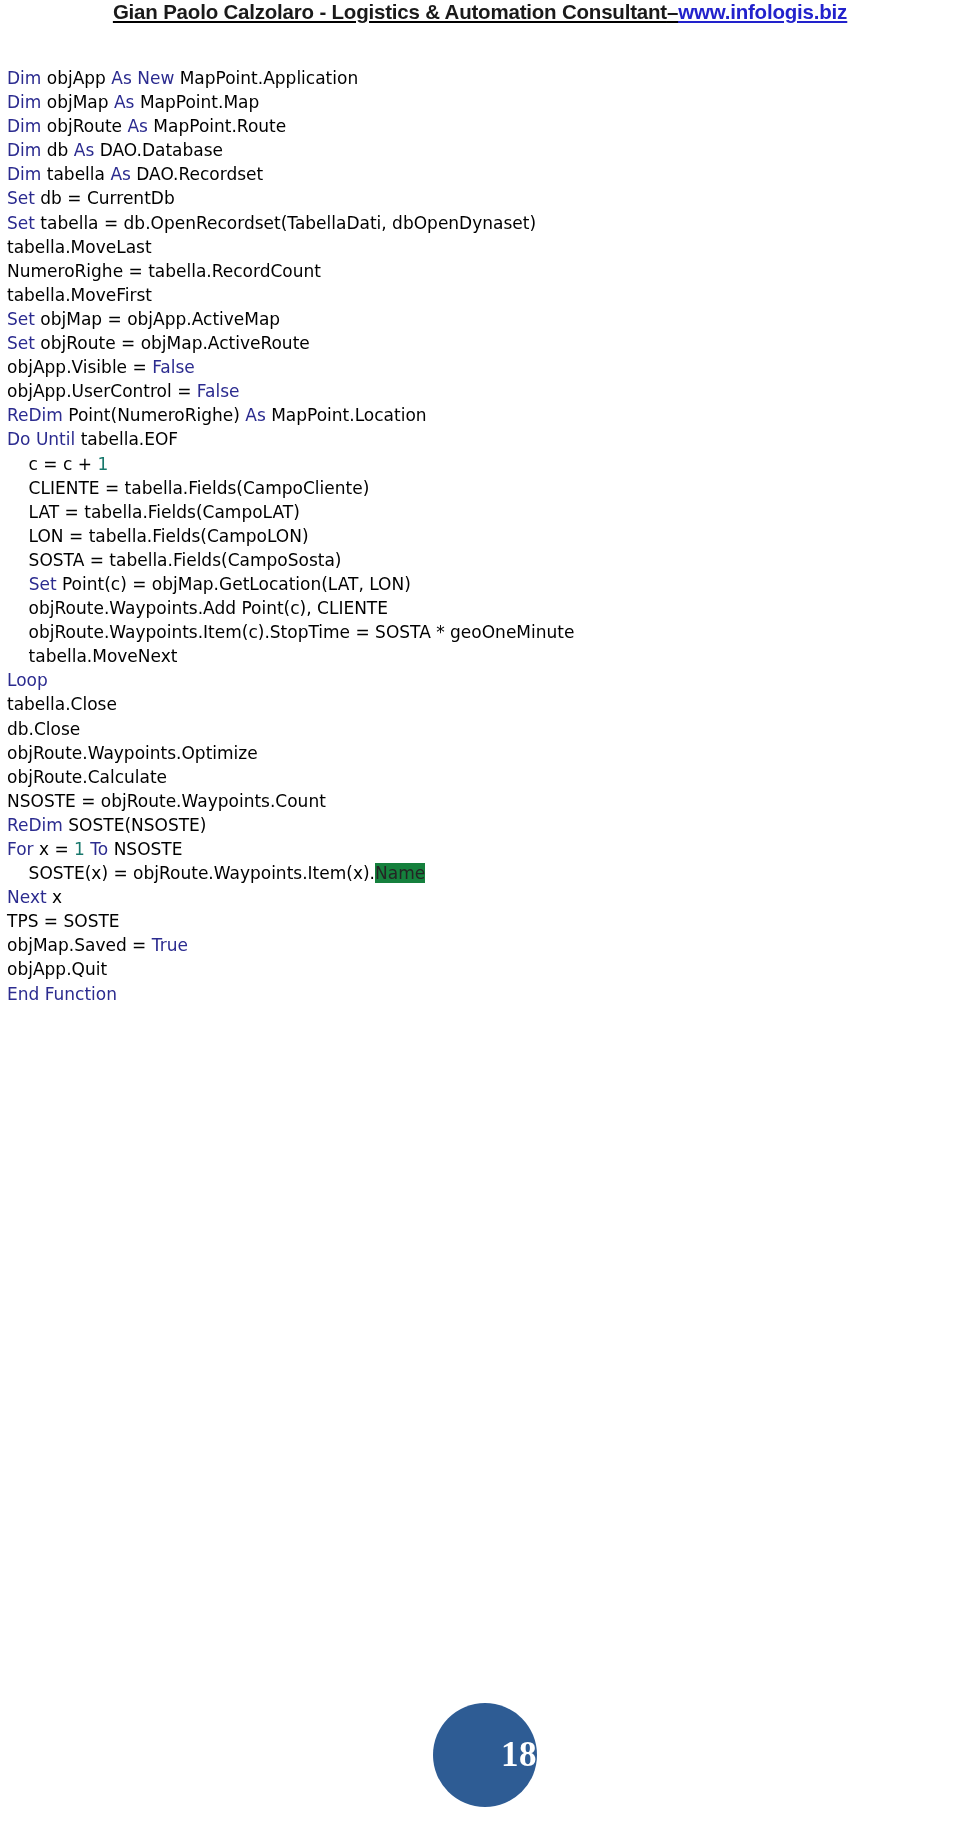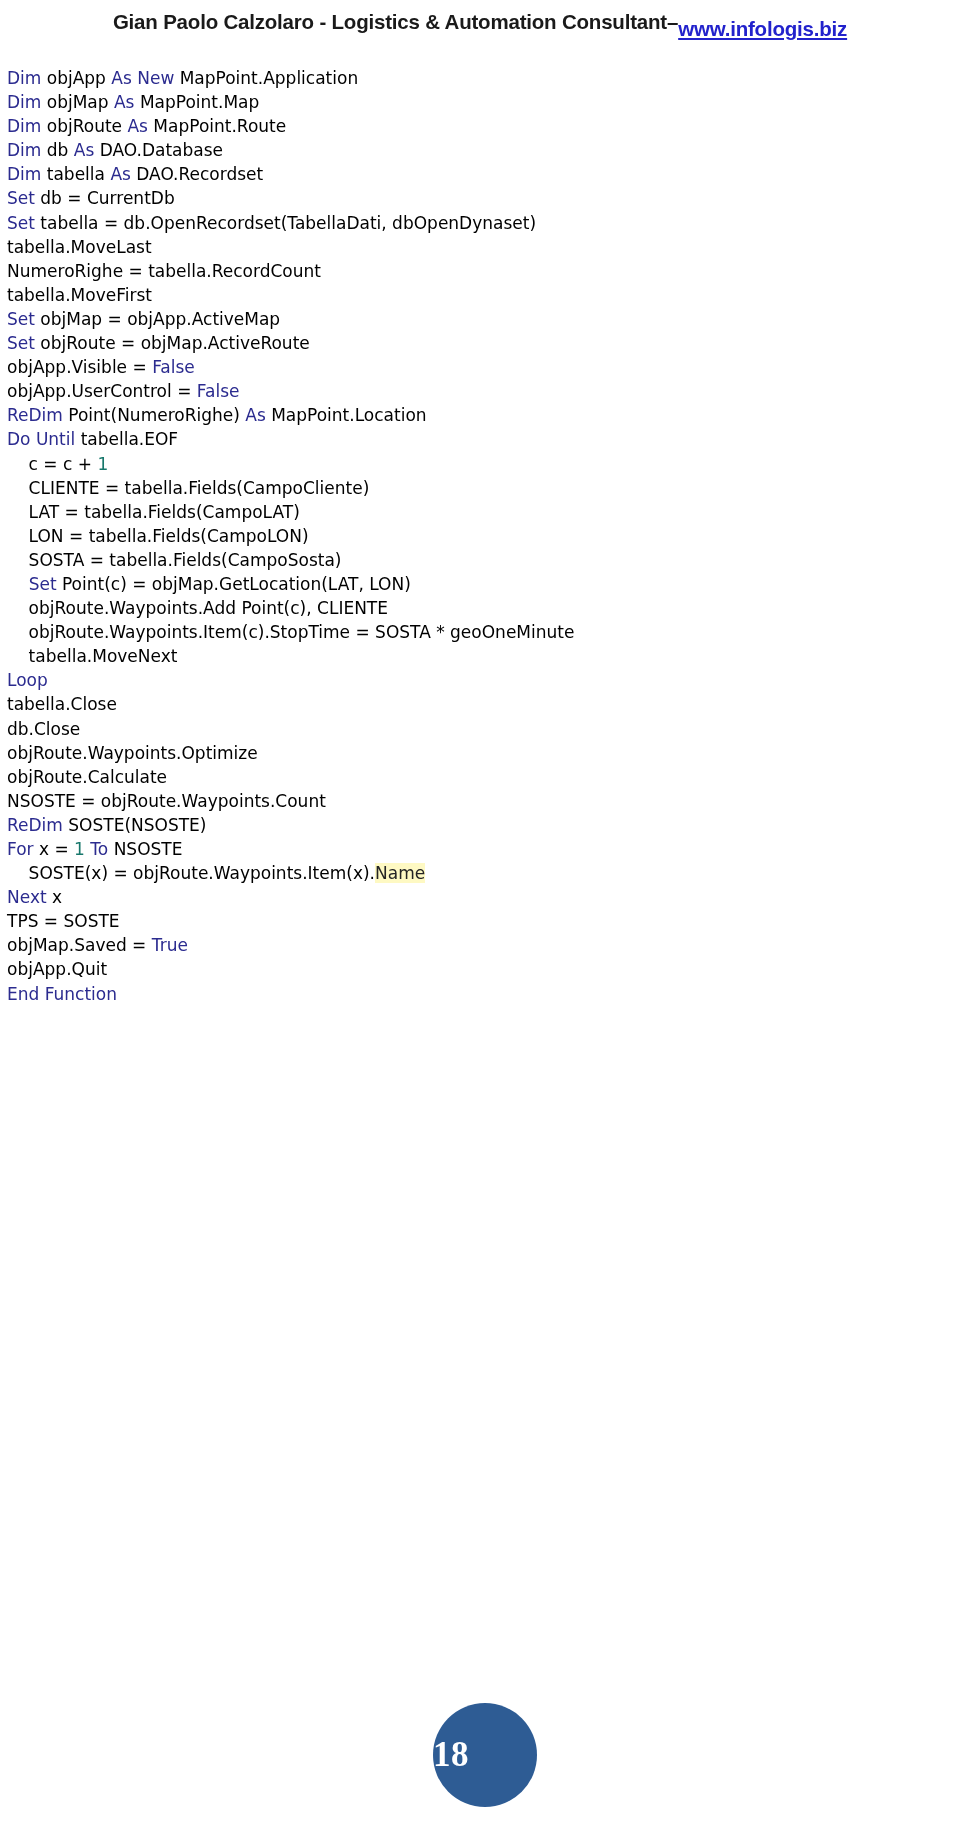--- a/index.html
+++ b/index.html
@@ -17,38 +17,38 @@
   }
 
   
   .page-header {
     position: absolute;
     top: 0;
     left: 0;
     width: 960px;
     height: 44px;
     display: flex;
-    align-items: center;
+    align-items: flex-start;
     justify-content: center;
     white-space: nowrap;
+    text-decoration: underline;
   }
   .header-text {
     font-size: 20.5px;
     font-weight: 700;
     color: #1a1a1a;
     letter-spacing: -0.2px;
   }
   .header-link {
     font-size: 20.5px;
     font-weight: 700;
     color: #2222cc;
     text-decoration: underline;
     letter-spacing: -0.2px;
     cursor: pointer;
-    margin-top: 14px;
   }
 
   
   .code-listing {
     position: absolute;
     top: 66px;
     left: 7px;
     width: 930px;
     font-family: "DejaVu Sans", sans-serif;
     font-size: 17px;
@@ -56,34 +56,34 @@
     color: #000000;
     white-space: pre;
   }
   .code-line {
     white-space: pre;
     height: 24.1px;
   }
   .kw   { color: #2b2b8f; }
   .num  { color: #17776b; }
   .plain{ color: #000000; }
-  .hl   { background: #fef9c3; color: #242424; }
+  .hl   { background: #15803d; color: #242424; }
 
   
   .page-number-badge {
     position: absolute;
     left: 433px;
     top: 1703px;
     width: 104px;
     height: 104px;
     border-radius: 50%;
     background: #2e5c94;
     display: flex;
     align-items: center;
-    justify-content: flex-start;
+    justify-content: flex-end;
   }
   .page-number-text {
     color: #ffffff;
     font-family: "Liberation Serif", serif;
     font-size: 35px;
     font-weight: 700;
     letter-spacing: 0.5px;
   }
 </style>
 </head>

